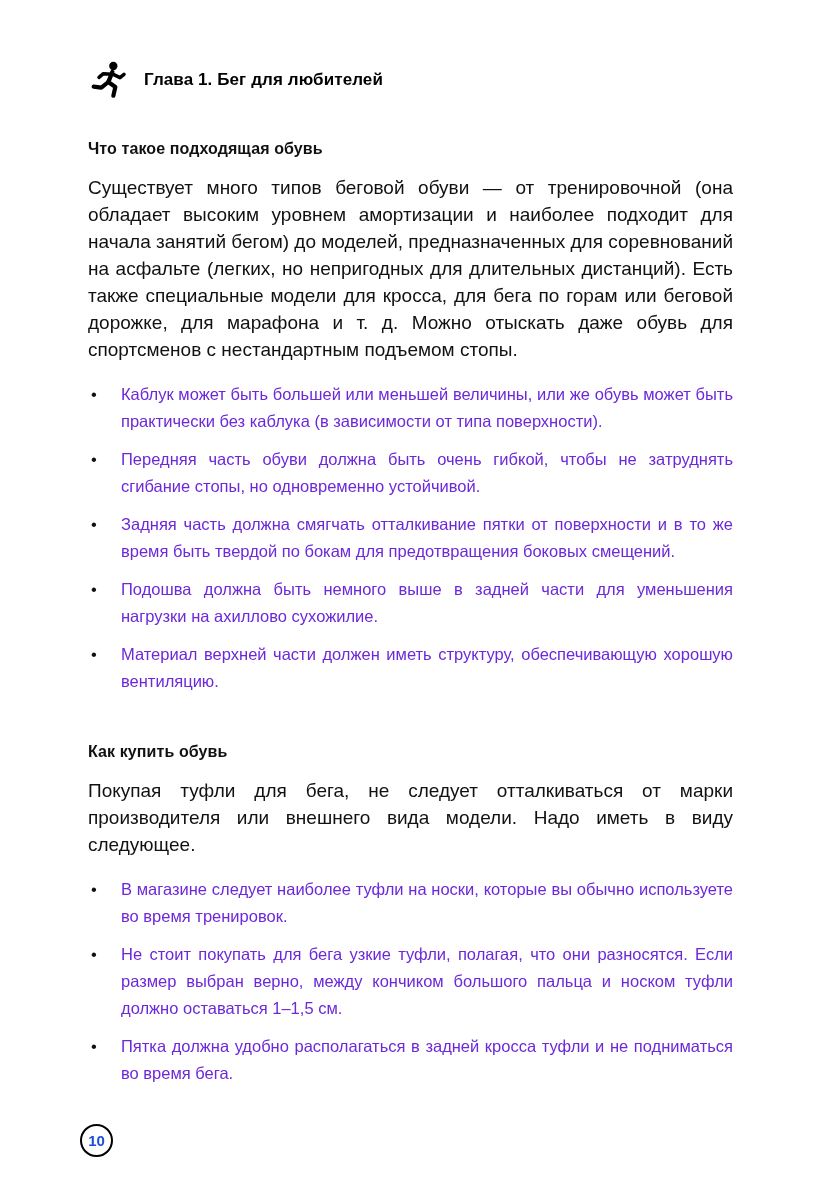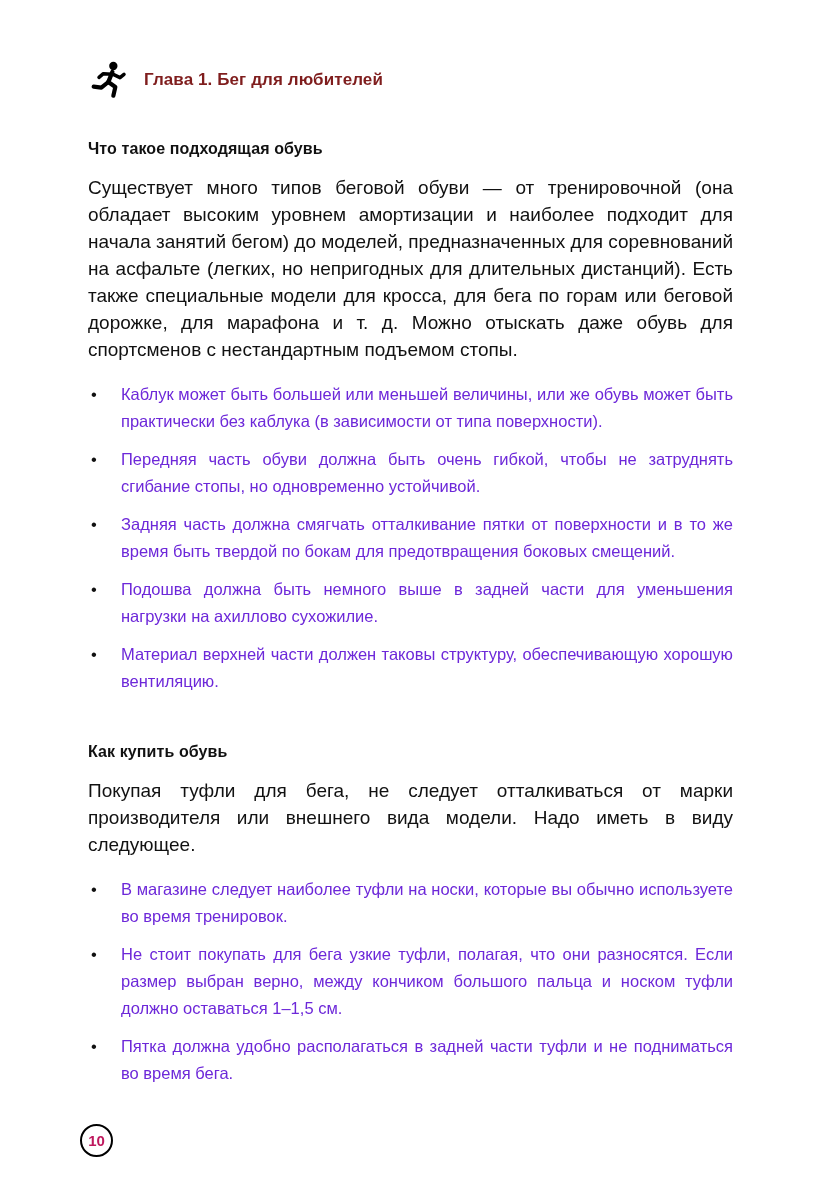--- a/index.html
+++ b/index.html
@@ -32,21 +32,21 @@
   .runner-icon {
     width: 40px;
     height: 40px;
     flex: 0 0 auto;
     display: inline-block;
   }
   .chapter-title {
     font-size: 17px;
     font-weight: bold;
     letter-spacing: 0.1px;
-    color: #7f1d1d;
+    color: #000000;
   }
   
   h1.section-heading {
     font-size: 16px;
     font-weight: bold;
     margin: 0 0 16px 0;
     color: #111111;
     letter-spacing: 0.1px;
   }
   h1.second {
@@ -101,21 +101,21 @@
     border-radius: 50%;
     box-sizing: border-box;
     display: flex;
     align-items: center;
     justify-content: center;
     background: #ffffff;
   }
   .page-number-badge span {
     font-size: 15px;
     font-weight: bold;
-    color: #be185d;
+    color: #1d4ed8;
   }
 </style>
 </head>
 <body>
 
 <div class="page">
 
   <div class="chapter-header">
     <span class="runner-icon">
       <svg viewBox="0 0 24 24" width="40" height="40" aria-hidden="true">
@@ -133,30 +133,30 @@
   <h1 class="section-heading">Что такое подходящая обувь</h1>
 
   <p class="body-text">Существует много типов беговой обуви — от тренировочной (она обладает высоким уровнем амортизации и наиболее подходит для начала занятий бегом) до моделей, предназначенных для соревнований на асфальте (легких, но непригодных для длительных дистанций). Есть также специальные модели для кросса, для бега по горам или беговой дорожке, для марафона и т. д. Можно отыскать даже обувь для спортсменов с нестандартным подъемом стопы.</p>
 
 
   <ul class="bullet-list">
     <li>Каблук может быть большей или меньшей величины, или же обувь может быть практически без каблука (в зависимости от типа поверхности).</li>
     <li>Передняя часть обуви должна быть очень гибкой, чтобы не затруднять сгибание стопы, но одновременно устойчивой.</li>
     <li>Задняя часть должна смягчать отталкивание пятки от поверхности и в то же время быть твердой по бокам для предотвращения боковых смещений.</li>
     <li>Подошва должна быть немного выше в задней части для уменьшения нагрузки на ахиллово сухожилие.</li>
-    <li>Материал верхней части должен таковы структуру, обеспечивающую хорошую вентиляцию.</li>
+    <li>Материал верхней части должен иметь структуру, обеспечивающую хорошую вентиляцию.</li>
   </ul>
 
   <h1 class="section-heading second">Как купить обувь</h1>
 
   <p class="body-text">Покупая туфли для бега, не следует отталкиваться от марки производителя или внешнего вида модели. Надо иметь в виду следующее.</p>
 
   <ul class="bullet-list">
     <li>В магазине следует наиболее туфли на носки, которые вы обычно используете во время тренировок.</li>
     <li>Не стоит покупать для бега узкие туфли, полагая, что они разносятся. Если размер выбран верно, между кончиком большого пальца и носком туфли должно оставаться 1–1,5 см.</li>
-    <li>Пятка должна удобно располагаться в задней части туфли и не подниматься во время бега.</li>
+    <li>Пятка должна удобно располагаться в задней кросса туфли и не подниматься во время бега.</li>
   </ul>
 
   <div class="page-number-badge">
     <span>10</span>
   </div>
 
 </div>
 
 </body></html>

